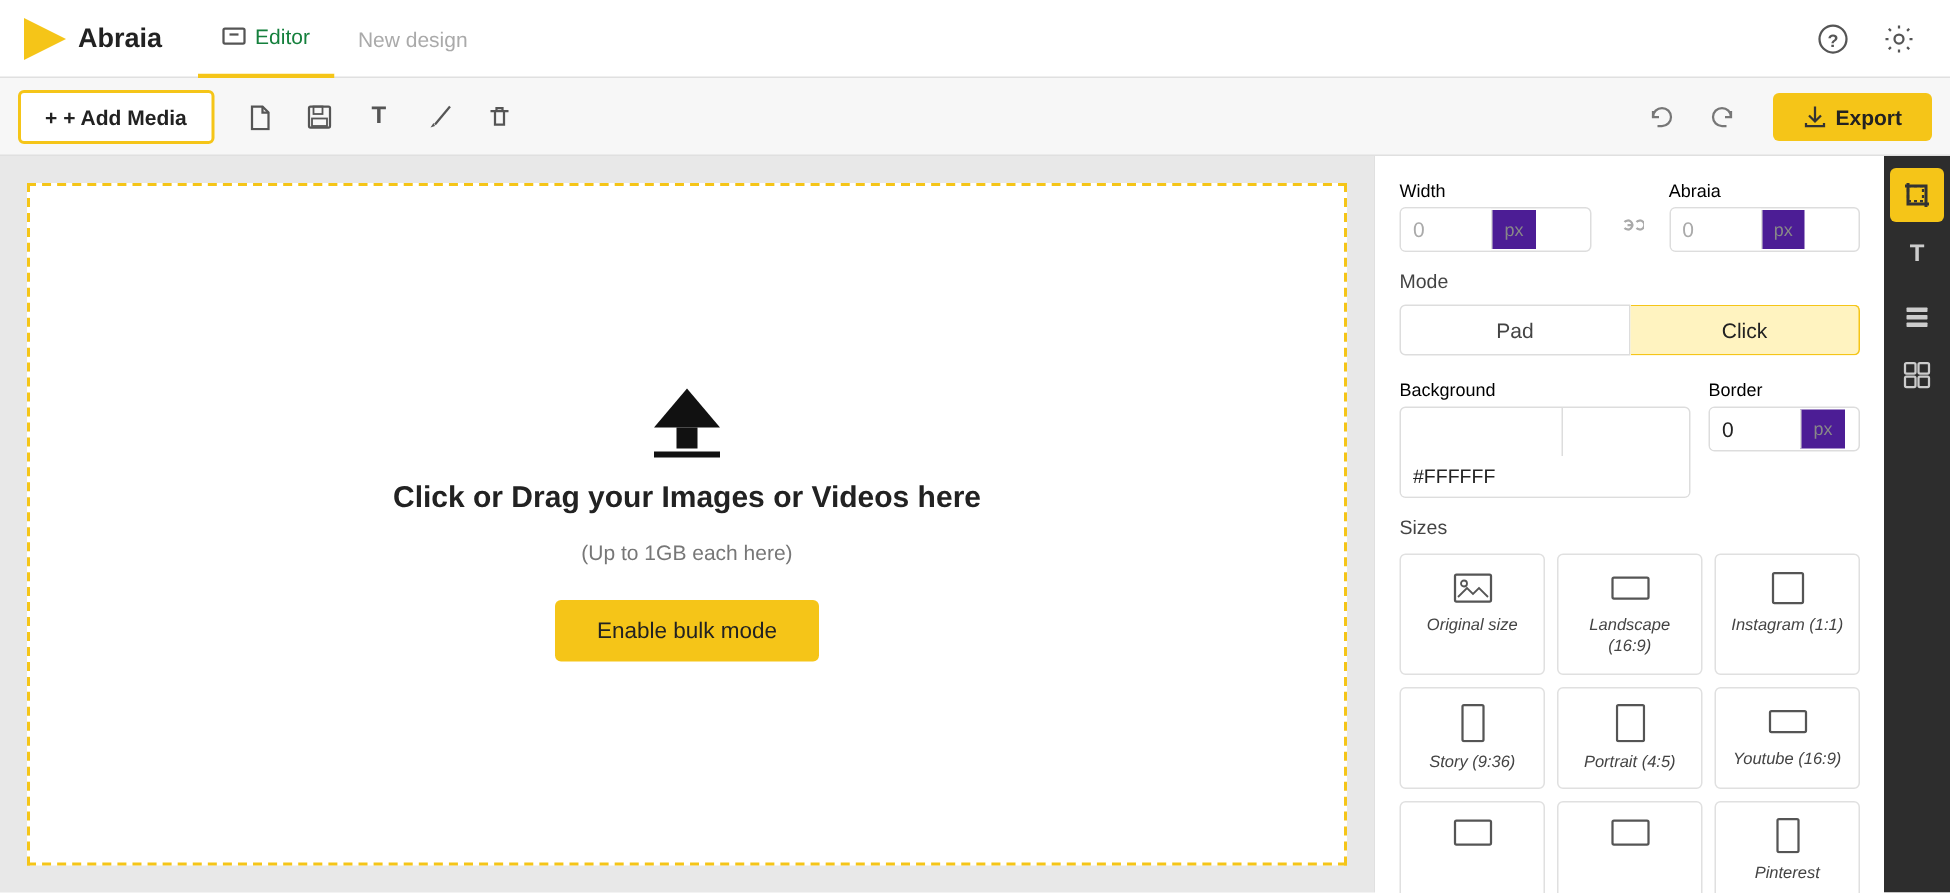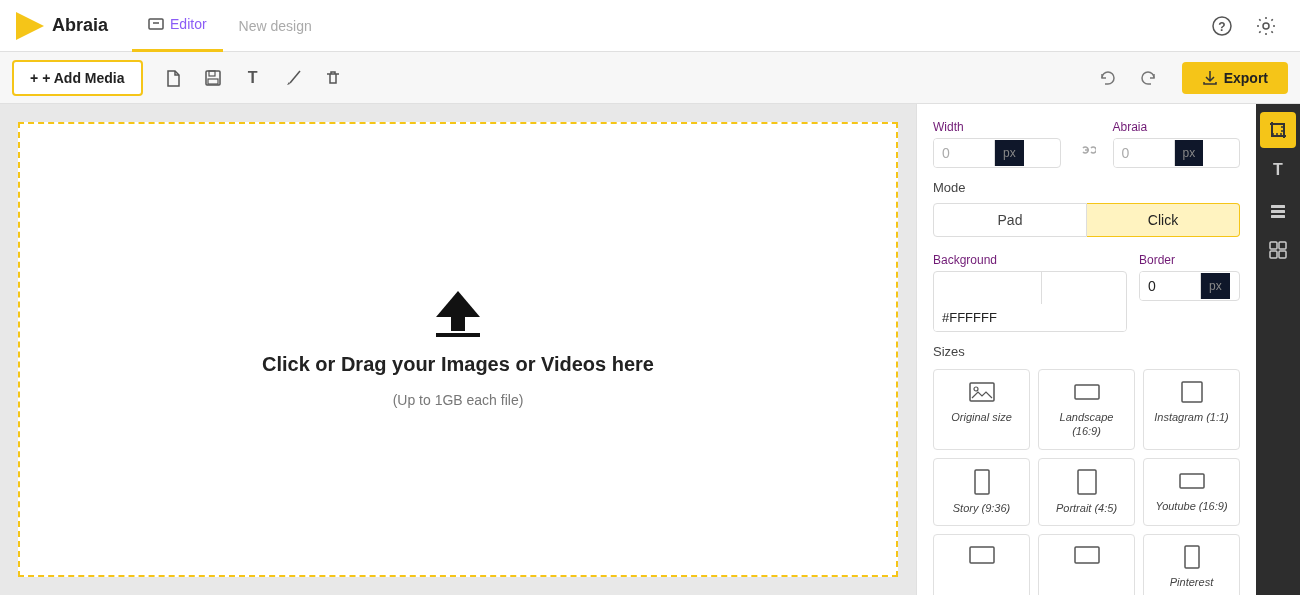--- a/index.html
+++ b/index.html
@@ -16,21 +16,21 @@
     .logo-text { font-size: 18px; font-weight: 700; color: #222; }
     .nav-tab {
       display: flex; align-items: center; gap: 6px;
       padding: 6px 16px; border-radius: 4px 4px 0 0;
       cursor: pointer; color: #555; font-size: 14px;
       border: none; background: none; height: 52px;
       border-bottom: 2px solid transparent;
     }
     .nav-tab.active {
       border-bottom: 2px solid #f5c518;
-      color: #8b5cf6;
+      color: #15803d;
       align-items: center;
     }
     .nav-tab-new { color: #aaa; margin-left: 8px; }
     .nav-spacer { flex: 1; }
     .nav-icon-btn {
       background: none; border: none; cursor: pointer;
       width: 36px; height: 36px; display: flex; align-items: center; justify-content: center;
       border-radius: 50%; color: #555; font-size: 18px;
     }
 
@@ -115,33 +115,33 @@
       border-left: 1px solid #e0e0e0;
       padding: 16px;
       overflow-y: auto;
     }
     .panel-section { margin-bottom: 16px; }
     .panel-row {
       display: flex; gap: 12px; margin-bottom: 12px; align-items: flex-start;
     }
     .panel-field { flex: 1; }
     .panel-label {
-      font-size: 12px; color: #701a75; margin-bottom: 4px; display: block;
+      font-size: 12px; color: #000000; margin-bottom: 4px; display: block;
     }
     .panel-input-row {
       display: flex; align-items: center;
       border: 1px solid #ddd; border-radius: 4px; overflow: hidden;
     }
     .panel-input {
       border: none; padding: 6px 8px; font-size: 14px; width: 60px;
       outline: none; color: #222;
     }
     .panel-input-unit {
       padding: 6px 8px; color: #888; font-size: 12px;
-      background: #0f172a; border-left: 1px solid #ddd;
+      background: #4c1d95; border-left: 1px solid #ddd;
     }
     .link-icon {
       width: 28px; height: 28px; display: flex; align-items: center;
       justify-content: center; cursor: pointer; align-self: flex-end; margin-bottom: 4px;
       color: #888; font-size: 14px;
     }
 
     .mode-label { font-size: 13px; color: #444; margin-bottom: 8px; }
     .mode-buttons { display: flex; gap: 0; }
     .mode-btn {
@@ -300,21 +300,24 @@
 <div class="main-layout">
 
   <div class="canvas-area">
     <div class="canvas-container">
       <div class="upload-arrow-container">
         <div class="upload-arrow-head"></div>
         <div class="upload-arrow-body"></div>
         <div class="upload-underline"></div>
       </div>
       <div class="canvas-title">Click or Drag your Images or Videos here</div>
-      <div class="canvas-subtitle">(Up to 1GB each file)</div>
+      <div class="canvas-subtitle">(Up to 1GB each here)</div>
+      <button class="bulk-btn">
+        <span>Enable bulk mode</span>
+      </button>
     </div>
   </div>
 
   <div class="right-panel">
 
     <div class="panel-row">
       <div class="panel-field">
         <span class="panel-label">Width</span>
         <div class="panel-input-row">
           <input class="panel-input" type="text" value="0" style="color: rgb(170, 170, 170);">

